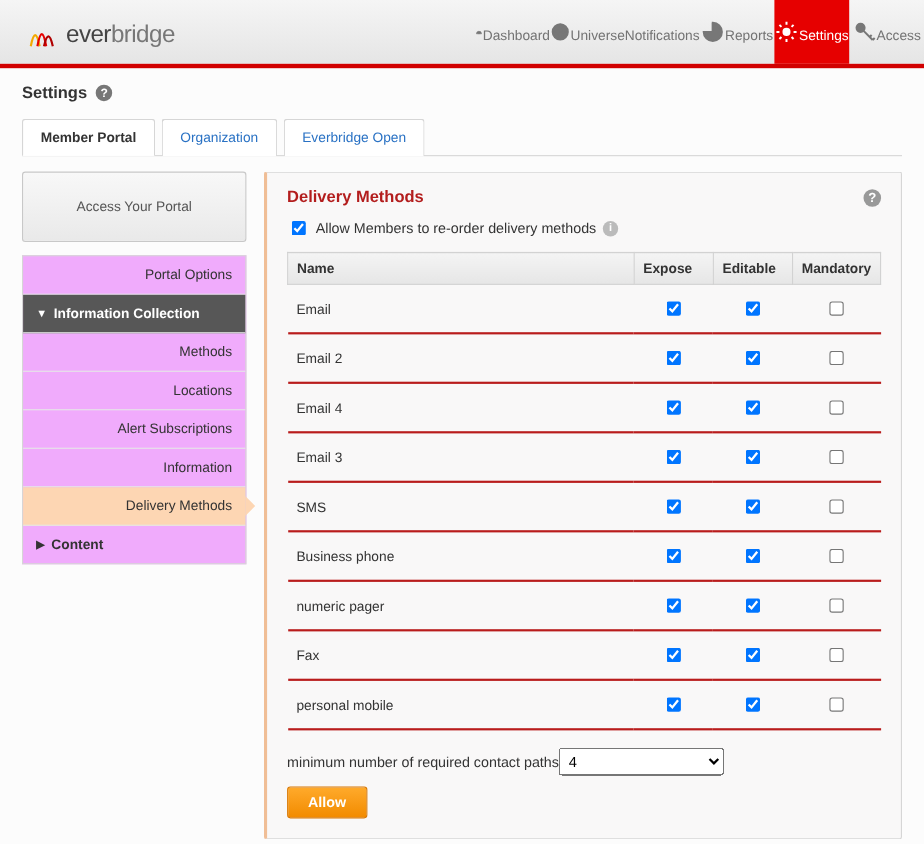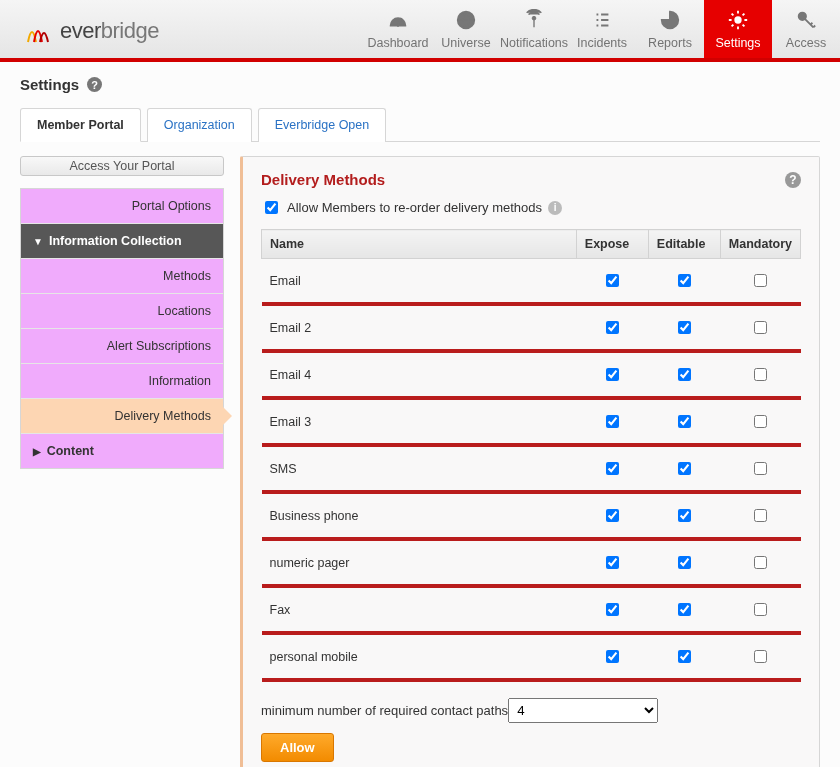--- a/index.html
+++ b/index.html
@@ -31,21 +31,21 @@
     letter-spacing:-0.5px;
   }
   .logo-text .strong { color:#444; }
   .logo-mark { margin-right:6px; display:flex; align-items:center; }
   .navspacer { flex:1; }
   .nav { display:flex; }
   .nav-item {
     width:68px;
     height:58px;
     display:flex;
-    flex-direction:column;
+    flex-direction:row;
     align-items:center;
     justify-content:center;
     color:#737373;
     cursor:pointer;
     font-size:12.5px;
   }
   .nav-item .label { margin-top:5px; }
   .nav-item.active {
     background:#e60000;
     color:#fff;
@@ -99,21 +99,21 @@
     align-items:flex-start;
   }
 
   
   .left-col { width:204px; flex:0 0 204px; }
   .portal-btn {
     width:100%;
     background:linear-gradient(#f8f8f8,#e9e9e9);
     border:1px solid #c8c8c8;
     border-radius:3px;
-    padding:2px 0;
+    padding:24px 0;
     text-align:center;
     color:#555;
     font-size:12.5px;
     cursor:pointer;
     margin-bottom:12px;
   }
   .side-nav { border:1px solid #d6d6d6; background:#f0abfc;text-align:right; }
   .side-item {
     padding:10px 12px;
     border-bottom:1px solid #e6e6e6;
@@ -168,21 +168,21 @@
   table.dm th {
     background:linear-gradient(#f4f4f4,#e6e6e6);
     border:1px solid #d2d2d2;
     text-align:left;
     padding:7px 8px;
     font-weight:bold;
     font-size:12.5px;
   }
   table.dm td {
     padding:12px 8px;
-    border-bottom:4px solid #b91c1c;
+    border-bottom:2px solid #b91c1c;
     font-size:12.5px;
     color:#333;
   }
   table.dm td.c { text-align:center; width:72px; }
   table.dm th.c { text-align:left; width:72px; }
 
   .min-row { margin:16px 0 10px 0; display:flex; align-items:center; }
   .min-row select {
     width:150px; padding:3px 4px;
   }
@@ -227,26 +227,20 @@
           <path d="M3 12h18 M12 3a14 14 0 0 1 0 18 M12 3a14 14 0 0 0 0 18" fill="none" stroke-width="1.5"></path>
         </svg>
       <span class="label">Universe</span>
     </div>
     <div class="nav-item">
       <svg width="22" height="22" viewBox="0 0 24 24">
           <circle cx="12" cy="10" r="2"></circle>
           <path d="M6 6a8 8 0 0 1 12 0 M4 4a11 11 0 0 1 16 0 M12 12v8" fill="none" stroke-width="1.5"></path>
         </svg>
       <span class="label">Notifications</span>
-    </div>
-    <div class="nav-item">
-      <svg width="22" height="22" viewBox="0 0 24 24">
-          <path d="M6 6h2 M6 12h2 M6 18h2 M11 6h8 M11 12h8 M11 18h8" stroke-width="2"></path>
-        </svg>
-      <span class="label">Incidents</span>
     </div>
     <div class="nav-item">
       <svg width="22" height="22" viewBox="0 0 24 24">
           <path d="M12 3a9 9 0 1 1-9 9h9z" fill="none" stroke-width="2"></path>
           <path d="M12 3v9h9" fill="none" stroke-width="2"></path>
         </svg>
       <span class="label">Reports</span>
     </div>
     <div class="nav-item active">
       <svg width="22" height="22" viewBox="0 0 24 24">

